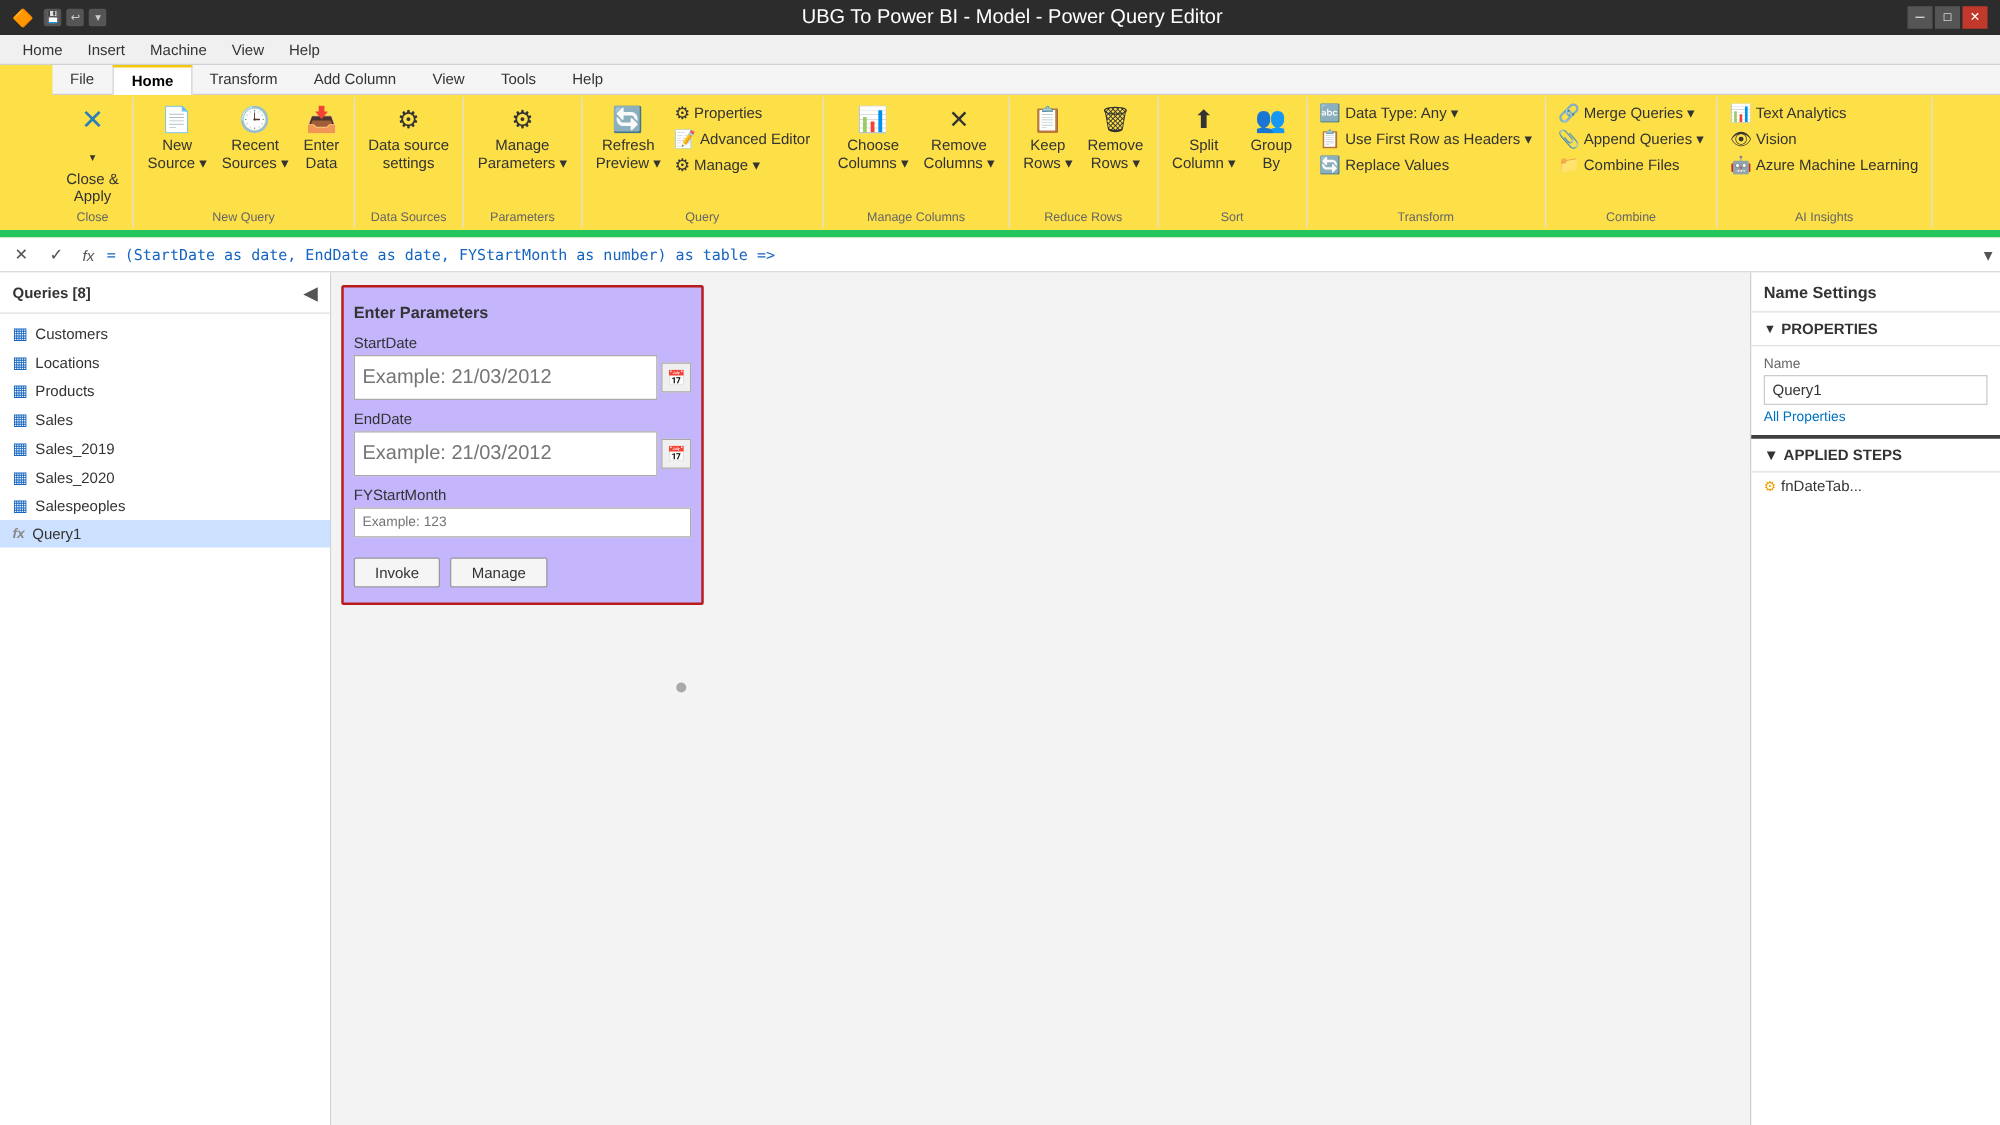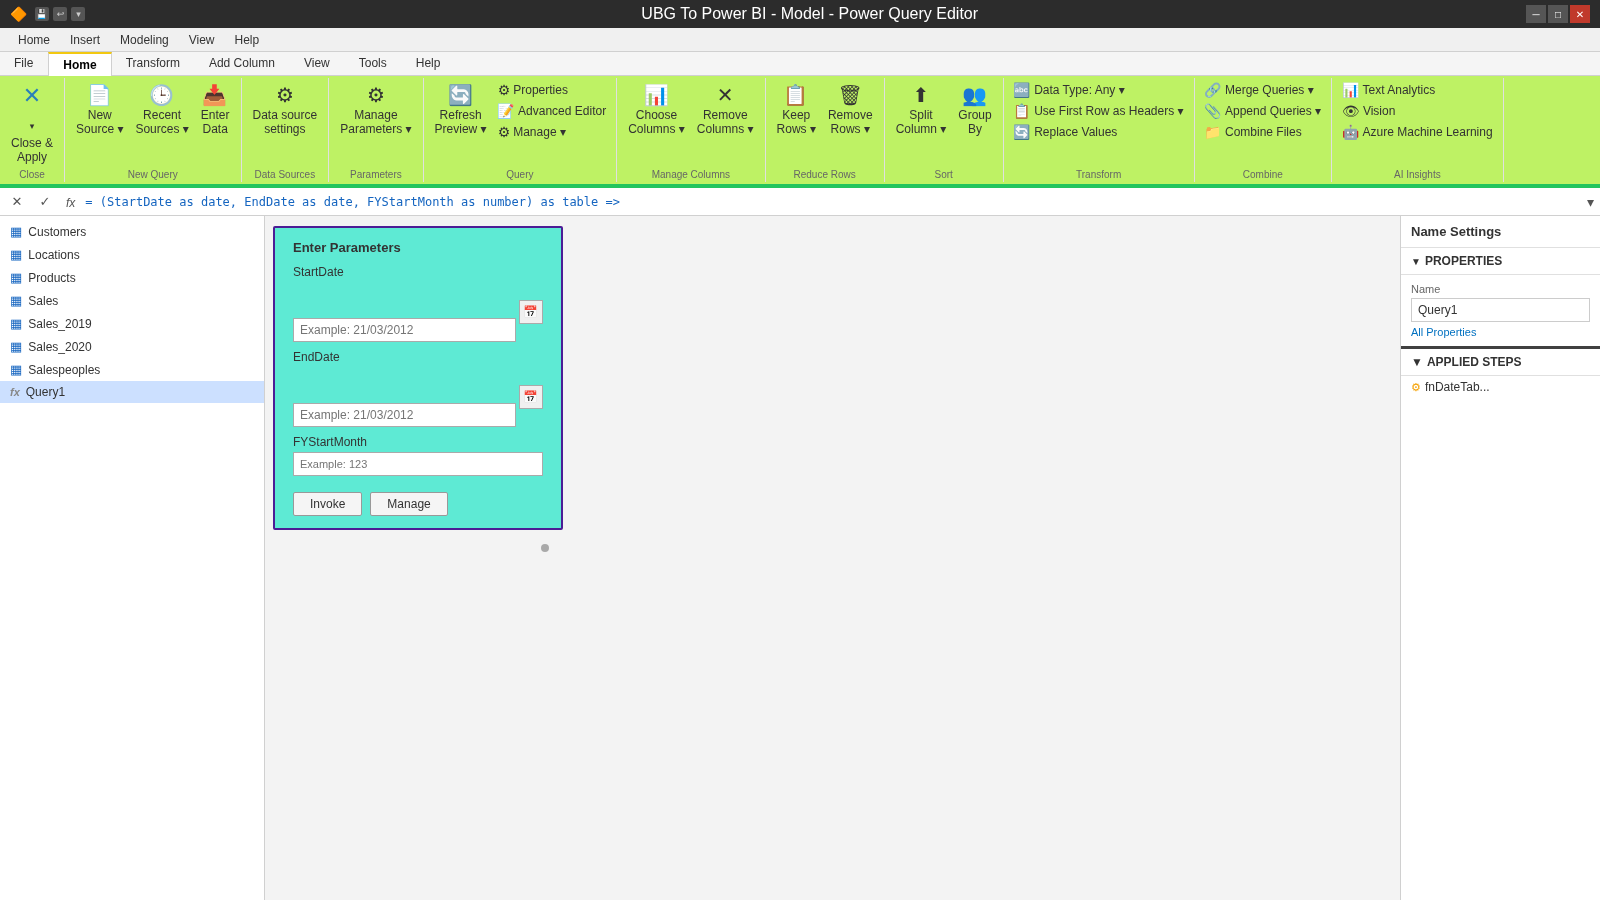--- a/index.html
+++ b/index.html
@@ -34,22 +34,23 @@
     .menu-item {
       padding: 2px 10px;
       cursor: pointer;
       font-size: 12px;
       color: #333;
       border-radius: 2px;
     }
 
     
     .ribbon {
-      background: #bef264;
-      border-bottom: 4px solid #22c55e;
+      background: #fde047;
+      border-bottom: 6px solid #22c55e;
+      padding-left: 42px;
     }
     .ribbon-tabs {
       display: flex;
       background: #f5f5f5;
       border-bottom: 1px solid #d0d0d0;
     }
     .ribbon-tab {
       padding: 4px 14px;
       font-size: 12px;
       cursor: pointer;
@@ -188,24 +189,24 @@
     .content-area {
       flex: 1;
       background: #f3f3f3;
       padding: 12px;
       position: relative;
     }
 
     
     .dialog-box {
       width: 290px;
-      background: #5eead4;
-      border: 2px solid #4c1d95;
+      background: #c4b5fd;
+      border: 2px solid #b91c1c;
       border-radius: 2px;
-      padding: 12px 18px;
+      padding: 12px 8px;
       position: absolute;
       top: 10px;
       left: 8px;
     }
     .dialog-title {
       font-size: 13px;
       font-weight: 600;
       color: #333;
       margin-bottom: 10px;
     }
@@ -215,27 +216,26 @@
       margin-bottom: 3px;
     }
     .param-input-row {
       display: flex;
       align-items: center;
       margin-bottom: 8px;
       gap: 3px;
     }
     .param-input {
       flex: 1;
-      height: 24px;
+      height: 36px;
       border: 1px solid #aaa;
       padding: 2px 6px;
-      font-size: 12px;
+      font-size: 16px;
       color: #888;
       outline: none;
-      margin-top: 36px;
     }
     .param-cal-btn {
       width: 24px; height: 24px;
       border: 1px solid #aaa;
       background: #f0f0f0;
       display: flex; align-items: center; justify-content: center;
       cursor: pointer; font-size: 12px; color: #555;
     }
     .param-input-single {
       width: 100%;
@@ -353,21 +353,21 @@
   <div class="title-bar-controls">
     <div class="title-bar-ctrl">─</div>
     <div class="title-bar-ctrl">□</div>
     <div class="title-bar-ctrl" style="background:#c0392b;">✕</div>
   </div>
 </div>
 
 <div class="menu-bar">
   <div class="menu-item">Home</div>
   <div class="menu-item">Insert</div>
-  <div class="menu-item">Modeling</div>
+  <div class="menu-item">Machine</div>
   <div class="menu-item">View</div>
   <div class="menu-item">Help</div>
 </div>
 
 <div class="ribbon">
   <div class="ribbon-tabs">
     <div class="ribbon-tab">File</div>
     <div class="ribbon-tab active">Home</div>
     <div class="ribbon-tab">Transform</div>
     <div class="ribbon-tab">Add Column</div>
@@ -557,20 +557,24 @@
   <div class="formula-bar-btn">✕</div>
   <div class="formula-bar-btn">✓</div>
   <span style="font-size:14px; color:#555; margin: 0 4px;"><em>fx</em></span>
   <input type="text" class="formula-bar-input" readonly="" style="font-family: Consolas, monospace; font-size: 12px; color: rgb(21, 101, 192);" value="= (StartDate as date, EndDate as date, FYStartMonth as number) as table =&gt;">
   <span class="formula-expand">▾</span>
 </div>
 
 <div class="main-area">
 
   <div class="sidebar">
+    <div class="sidebar-header">
+      <span>Queries [8]</span>
+      <span class="sidebar-collapse">◀</span>
+    </div>
     <div class="query-list">
       <div class="query-item">
         <span class="query-icon">▦</span>
         <span>Customers</span>
       </div>
       <div class="query-item">
         <span class="query-icon">▦</span>
         <span>Locations</span>
       </div>
       <div class="query-item">

